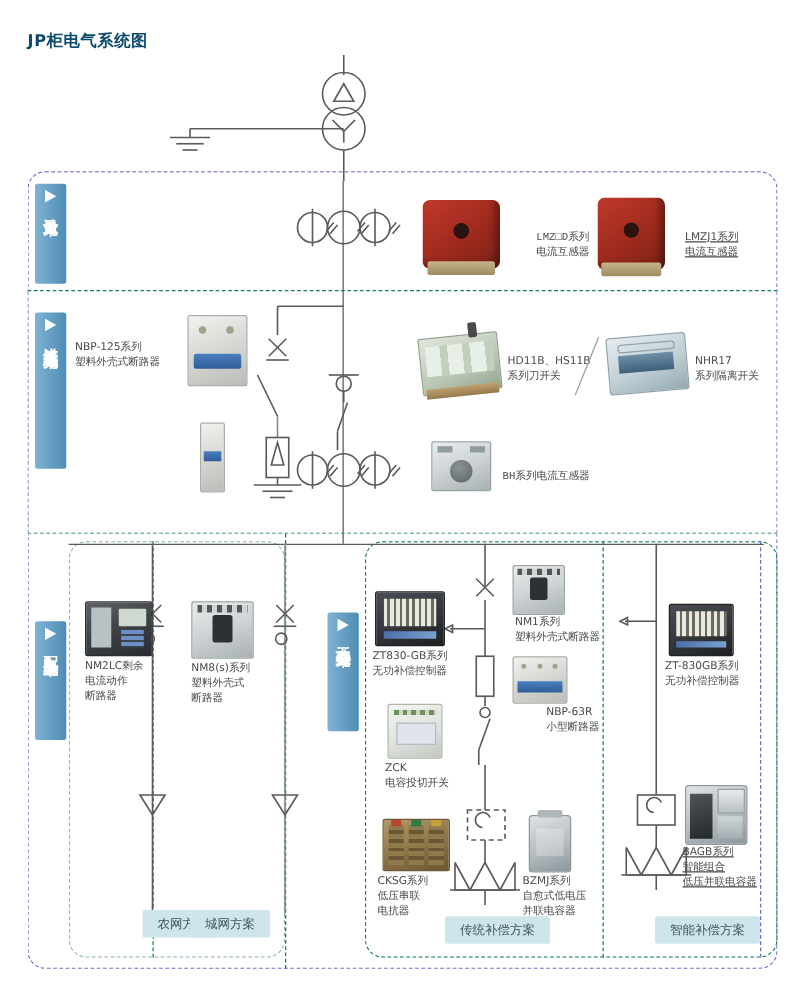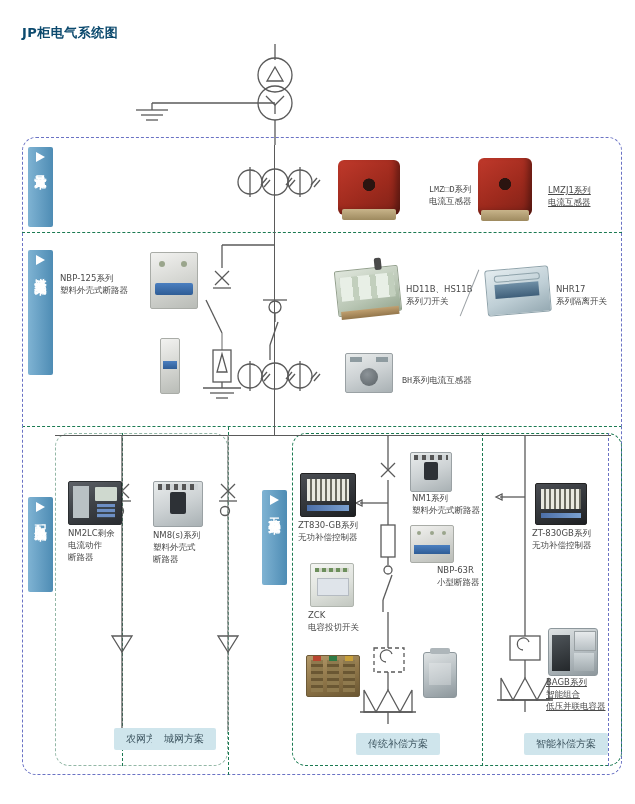--- a/index.html
+++ b/index.html
@@ -367,25 +367,29 @@
     <div style="position:absolute;left:4px;top:4px;width:12px;height:32px;
          background:repeating-linear-gradient(#8f7a4e 0 4px,#6a5733 4px 7px);"></div>
     <div style="position:absolute;left:20px;top:4px;width:12px;height:32px;
          background:repeating-linear-gradient(#8f7a4e 0 4px,#6a5733 4px 7px);"></div>
     <div style="position:absolute;left:36px;top:4px;width:12px;height:32px;
          background:repeating-linear-gradient(#8f7a4e 0 4px,#6a5733 4px 7px);"></div>
     <div style="position:absolute;left:6px;top:0px;width:8px;height:5px;background:#b8452f;"></div>
     <div style="position:absolute;left:22px;top:0px;width:8px;height:5px;background:#2f7a45;"></div>
     <div style="position:absolute;left:38px;top:0px;width:8px;height:5px;background:#c8a03a;"></div>
   </div>
+  <div class="lbl" style="left:302px;top:699px;width:70px;"><span>CKSG系列</span><br><span>低压串联
+电抗器</span></div>
 
   <div class="prod cap" style="left:423px;top:652px;width:32px;height:44px;">
     <div style="position:absolute;left:6px;top:-5px;width:20px;height:6px;background:#aeb6ba;border-radius:2px;"></div>
     <div style="position:absolute;left:5px;top:10px;width:22px;height:22px;background:rgba(255,255,255,.25);"></div>
   </div>
+  <div class="lbl" style="left:418px;top:699px;width:86px;"><span>BZMJ系列</span><br><span>自愈式低电压
+并联电容器</span></div>
 
   <div class="prod meter-dark" style="left:535px;top:483px;width:50px;height:40px;">
     <div style="position:absolute;left:5px;top:5px;width:40px;height:20px;
          background:repeating-linear-gradient(90deg,#e9e9e0 0 3px,#6a6a60 3px 5px);"></div>
     <div style="position:absolute;left:5px;top:29px;width:40px;height:5px;
          background:linear-gradient(90deg,#4c6fa8,#7aa0cf);"></div>
   </div>
   <div class="lbl" style="left:532px;top:527px;width:96px;"><span>ZT-830GB系列</span><br><span>无功补偿控制器</span></div>
 
   <div class="prod cap" style="left:548px;top:628px;width:48px;height:46px;">

